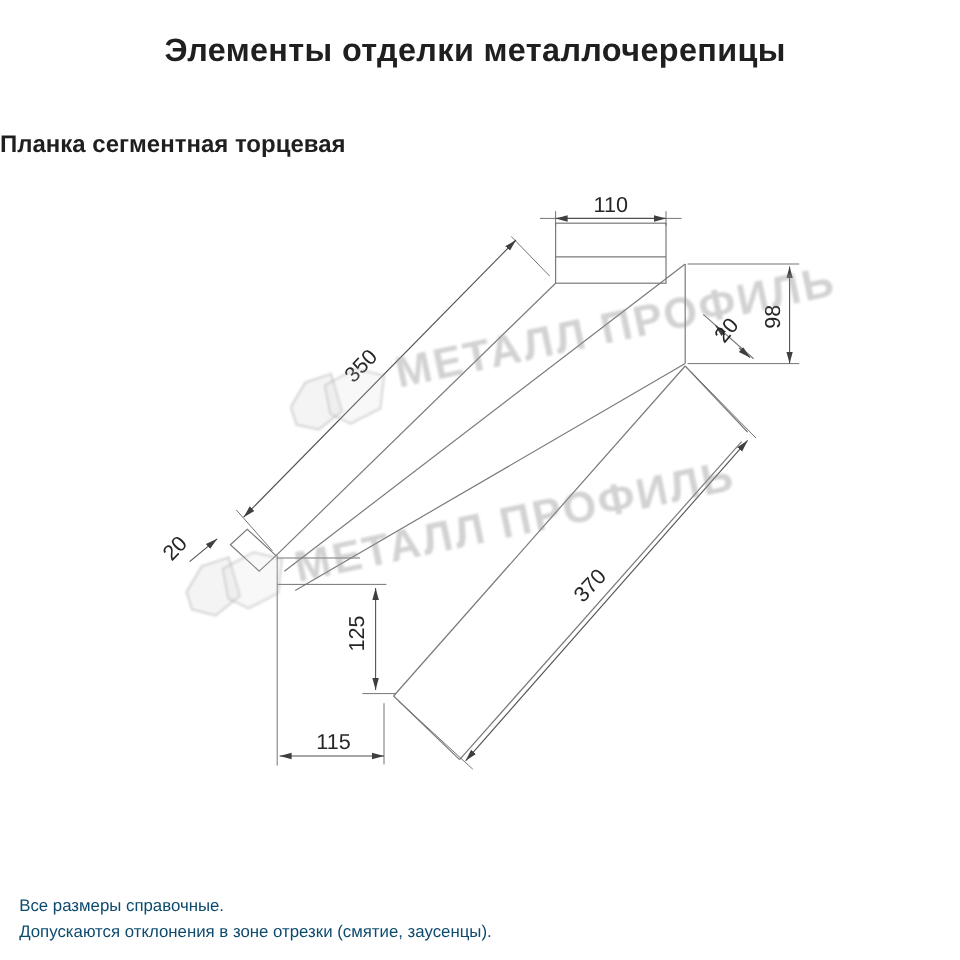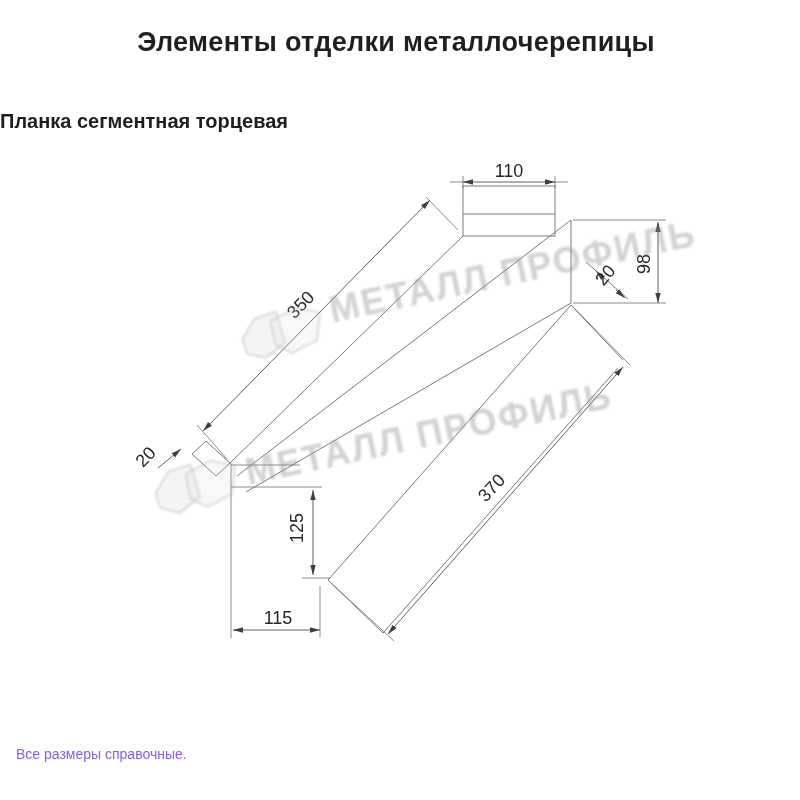--- a/index.html
+++ b/index.html
@@ -2,21 +2,21 @@
 <html><head>
 <meta charset="utf-8">
 <style>
   html,body{margin:0;padding:0;background:#ffffff;}
   .page{position:relative;width:792px;height:800px;background:#ffffff;
         font-family:"Liberation Sans",sans-serif;overflow:hidden;}
   .title{position:absolute;top:27px;left:0;right:0;text-align:center;
          font-size:27px;font-weight:bold;color:#1f1f1f;letter-spacing:.3px;}
   .subtitle{position:absolute;top:109px;left:0;right:0;text-align:left;
             font-size:20px;color:#1f1f1f;line-height:24px;font-weight:700;}
-  .footer{position:absolute;left:16px;top:743px;font-size:14px;color:#8b5cf6;
+  .footer{position:absolute;left:16px;top:743px;font-size:14px;color:#0c4a6e;
           line-height:22px;}
   .draw-svg{position:absolute;left:0;top:0;}
   .wm-text{position:absolute;color:rgba(148,148,148,0.42);font-weight:bold;
            white-space:nowrap;filter:blur(1.1px);letter-spacing:2px;
            font-size:36px;transform-origin:0 50%;}
   .wm-a{left:330px;top:290px;transform:rotate(-12deg);}
   .wm-b{left:246px;top:452px;transform:rotate(-12deg);}
   .wm-logo{position:absolute;filter:blur(1px);opacity:.75;}
   .wm-logo-a{left:236px;top:303px;transform:rotate(-6deg);}
   .wm-logo-b{left:150px;top:455px;transform:rotate(-6deg);}
@@ -112,15 +112,16 @@
   <div class="wm-text wm-a">МЕТАЛЛ ПРОФИЛЬ</div>
 
   <svg class="wm-logo wm-logo-b" width="92" height="64" viewBox="0 0 92 64">
     <path d="M5,34 L20,14 L43,9 L49,42 L27,56 L8,49 Z" fill="rgba(205,205,205,0.28)" stroke="rgba(150,150,150,0.55)" stroke-width="1.6"></path>
     <path d="M37,18 L64,7 L87,15 L81,43 L55,53 L39,43 Z" fill="rgba(215,215,215,0.24)" stroke="rgba(150,150,150,0.5)" stroke-width="1.6"></path>
   </svg>
   <div class="wm-text wm-b">МЕТАЛЛ ПРОФИЛЬ</div>
 
   <div class="footer">
     <div>Все размеры справочные.</div>
+    <div>Допускаются отклонения в зоне отрезки (смятие, заусенцы).</div>
   </div>
 
 </div>
 
 </body></html>

